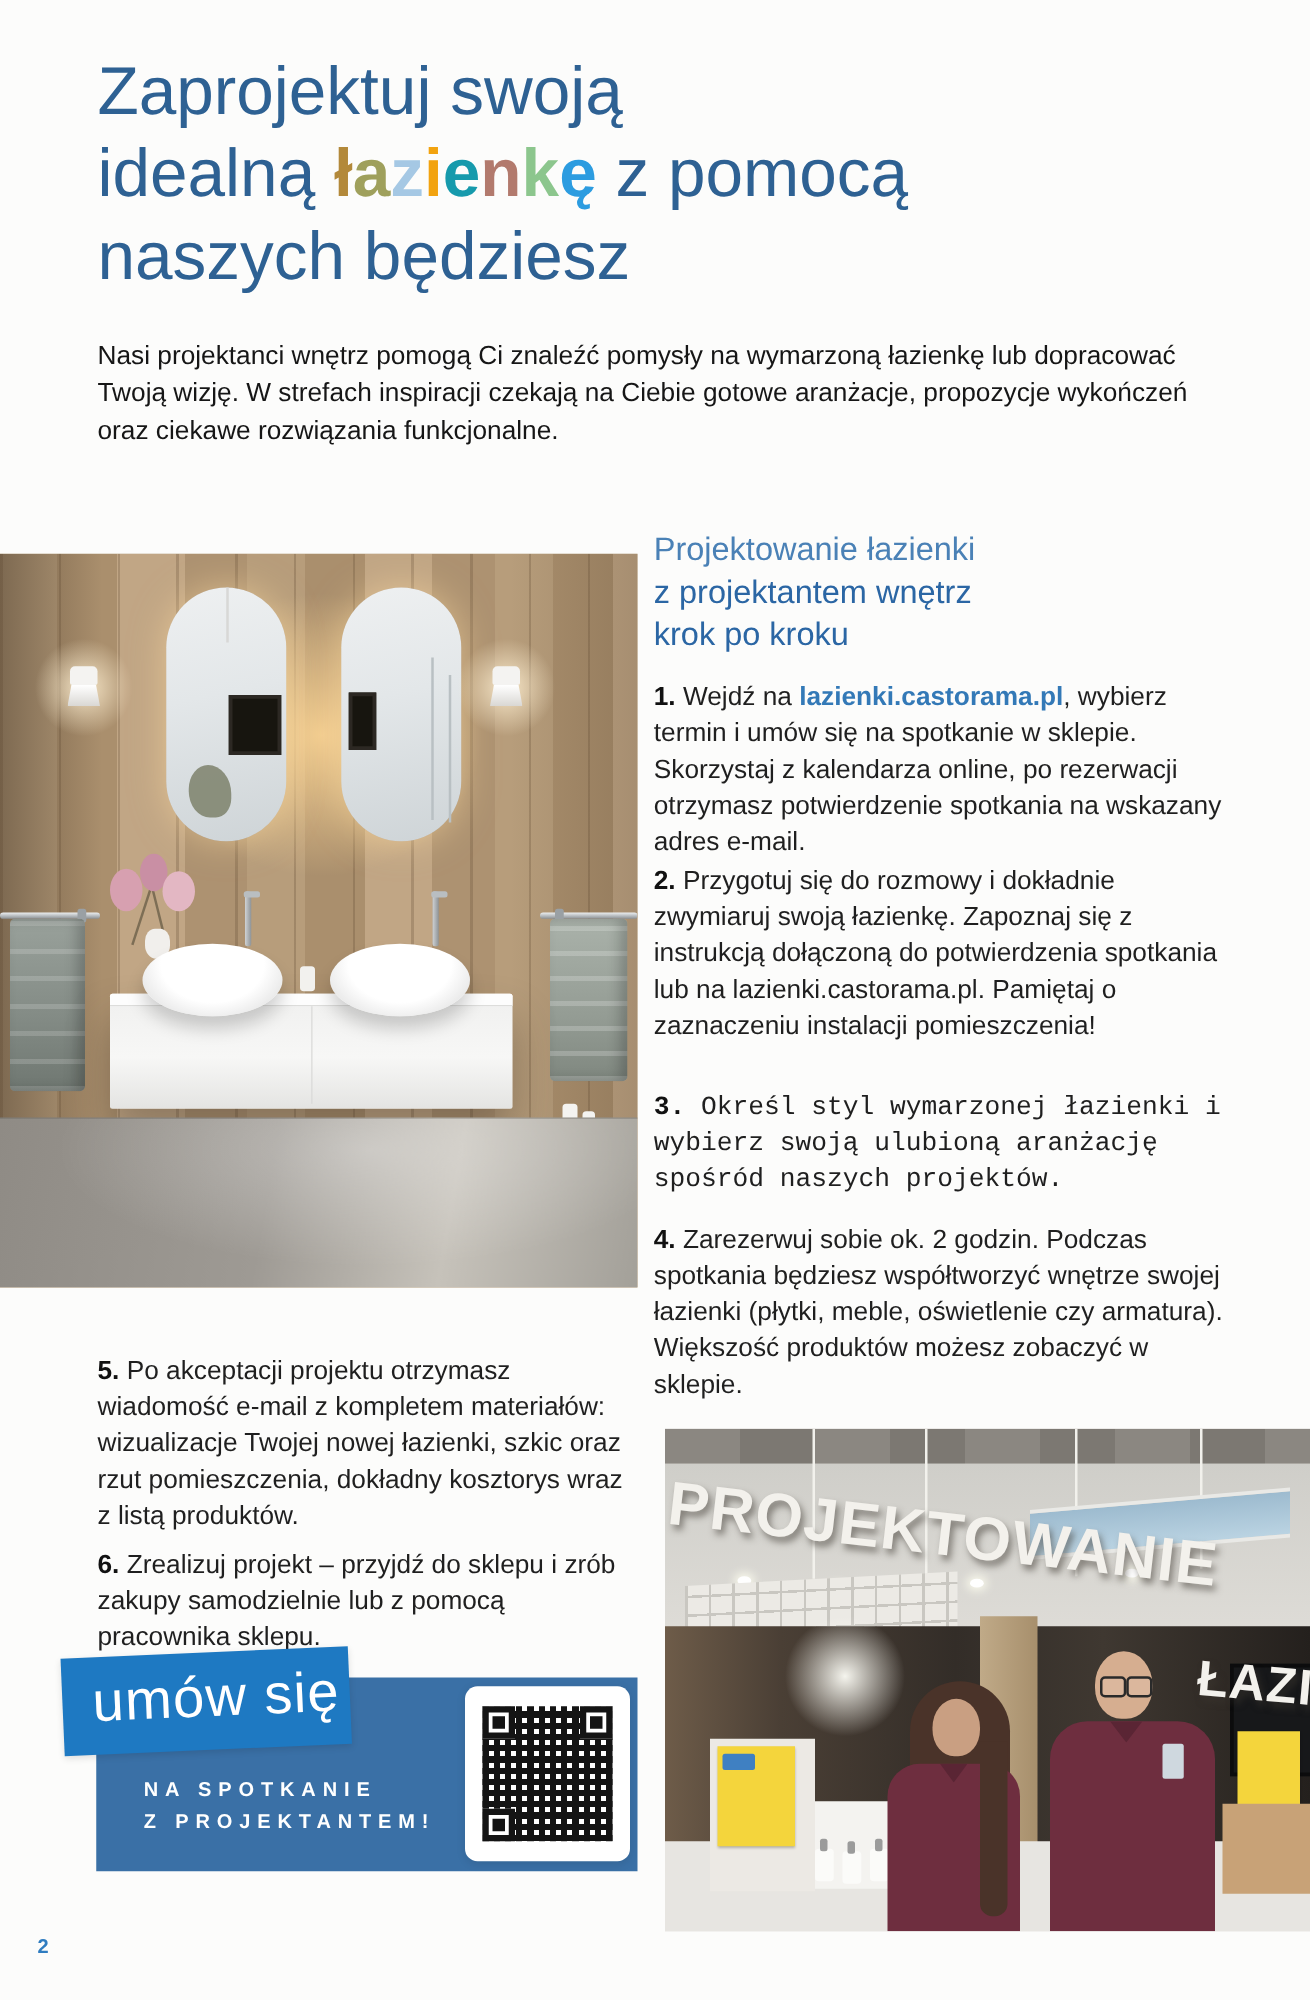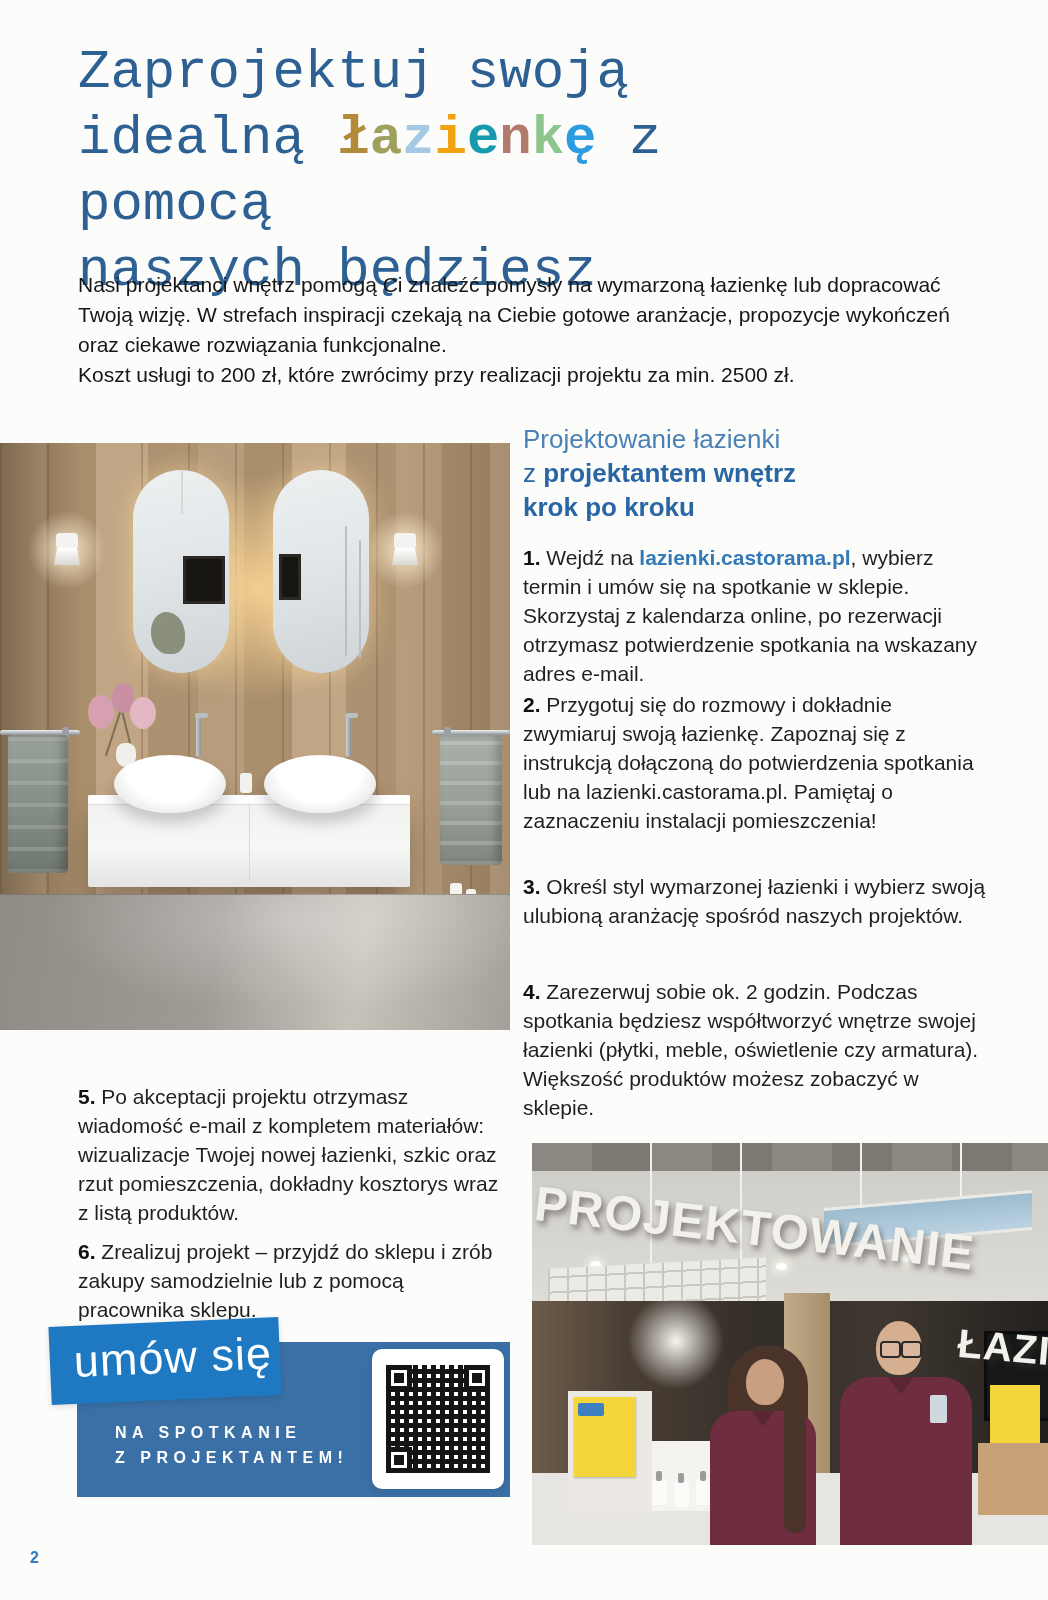--- a/index.html
+++ b/index.html
@@ -15,21 +15,21 @@
   .hero{left:78px;top:40px;width:730px;font-size:54px;line-height:66px;font-weight:400;letter-spacing:0;}
   .hero .word b{font-weight:700;}
   
   .intro{left:78px;top:270px;width:912px;font-size:21px;line-height:30px;color:#161616;}
   .intro p{margin:0;}
 
   
   .rightcol{left:523px;top:422px;width:467px;}
   .subhead{font-size:26px;line-height:34px;}
   .subhead .l1{font-weight:400;}
-  .subhead .bold{font-weight:700;}
+  .subhead .bold{font-weight:400;}
   .step{position:absolute;left:0;width:467px;font-size:21px;line-height:29px;color:#1f1f1f;}
   .step b{color:#111;}
   .step .link{font-weight:700;}
 
   
   .leftsteps .step{width:432px;}
 
   
   .photo-bath{left:0;top:443px;width:510px;height:587px;overflow:hidden;background:#b49a78;}
   .wood{position:absolute;left:0;top:0;right:0;height:452px;
@@ -155,29 +155,28 @@
   .m-collar{position:absolute;left:356px;top:234px;width:26px;height:17px;background:#5a2534;clip-path:polygon(0 0,100% 0,50% 100%);}
   .m-badge{position:absolute;left:398px;top:252px;width:17px;height:28px;background:#cfd8df;border-radius:2px;}
   .ps-faucetrow .fx{position:absolute;width:15px;height:26px;background:#fbfbf9;border-radius:3px;}
   .ps-faucetrow .fx:after{content:"";position:absolute;left:4px;top:-8px;width:6px;height:10px;background:#9b9b9b;border-radius:2px;}
 
   .pagenum{left:30px;top:1549px;font-size:16px;font-weight:700;}
 </style>
 </head>
 <body>
 
-<h1 class="abs hero" style="margin: 0px; color: rgb(46, 97, 147); font-family: Liberation Mono, monospace;">
+<h1 class="abs hero" style="margin: 0px; color: rgb(46, 97, 147);">
   <span>Zaprojektuj swoją</span><br>
   <span>idealną </span><span class="word"><b style="color: rgb(179, 137, 58);">ł</b><b style="color: rgb(159, 160, 92);">a</b><b style="color: rgb(165, 200, 228);">z</b><b style="color: rgb(242, 163, 15);">i</b><b style="color: rgb(22, 154, 172);">e</b><b style="color: rgb(178, 122, 109);">n</b><b style="color: rgb(140, 198, 141);">k</b><b style="color: rgb(44, 156, 224);">ę</b></span><span> z pomocą</span><br>
   <span>naszych będziesz</span>
 </h1>
 
 <div class="abs intro">
   <p>Nasi projektanci wnętrz pomogą Ci znaleźć pomysły na wymarzoną łazienkę lub dopracować Twoją wizję. W strefach inspiracji czekają na Ciebie gotowe aranżacje, propozycje wykończeń oraz ciekawe rozwiązania funkcjonalne.</p>
-  <p>Koszt usługi to 200 zł, które zwrócimy przy realizacji projektu za min. 2500 zł.</p>
 </div>
 
 <div class="abs photo-bath">
   <div class="wood"></div>
   <div class="mirror-glow"></div>
 
   <div class="mirror left">
     <span class="cord" style="left:48px;top:0;width:2px;height:44px;"></span>
     <span class="refl-frame" style="left:50px;top:86px;width:36px;height:42px;"></span>
     <span class="refl-plant" style="left:18px;top:142px;width:34px;height:42px;"></span>
@@ -242,21 +241,21 @@
     </div>
     <div class="bold" style="color: rgb(43, 102, 164);">krok po kroku</div>
   </div>
 
   <div class="step" style="top:121px;">
     <b>1.</b><span> Wejdź na </span><span class="link" style="color: rgb(51, 121, 183);">lazienki.castorama.pl</span><span>, wybierz termin i umów się na spotkanie w sklepie. Skorzystaj z kalendarza online, po rezerwacji otrzymasz potwierdzenie spotkania na wskazany adres e-mail.</span>
   </div>
   <div class="step" style="top:268px;">
     <b>2.</b><span> Przygotuj się do rozmowy i dokładnie zwymiaruj swoją łazienkę. Zapoznaj się z instrukcją dołączoną do potwierdzenia spotkania lub na lazienki.castorama.pl. Pamiętaj o zaznaczeniu instalacji pomieszczenia!</span>
   </div>
-  <div class="step" style="top:450px;">
+  <div class="step" style="top:450px;font-family:Liberation Mono, monospace;">
     <b>3.</b><span> Określ styl wymarzonej łazienki i wybierz swoją ulubioną aranżację spośród naszych projektów.</span>
   </div>
   <div class="step" style="top:555px;">
     <b>4.</b><span> Zarezerwuj sobie ok. 2 godzin. Podczas spotkania będziesz współtworzyć wnętrze swojej łazienki (płytki, meble, oświetlenie czy armatura). Większość produktów możesz zobaczyć w sklepie.</span>
   </div>
 </div>
 
 <div class="abs leftsteps" style="left:78px;top:1082px;width:432px;height:240px;">
   <div class="step" style="top:0;">
     <b>5.</b><span> Po akceptacji projektu otrzymasz wiadomość e-mail z kompletem materiałów: wizualizacje Twojej nowej łazienki, szkic oraz rzut pomieszczenia, dokładny kosztorys wraz z listą produktów.</span>

